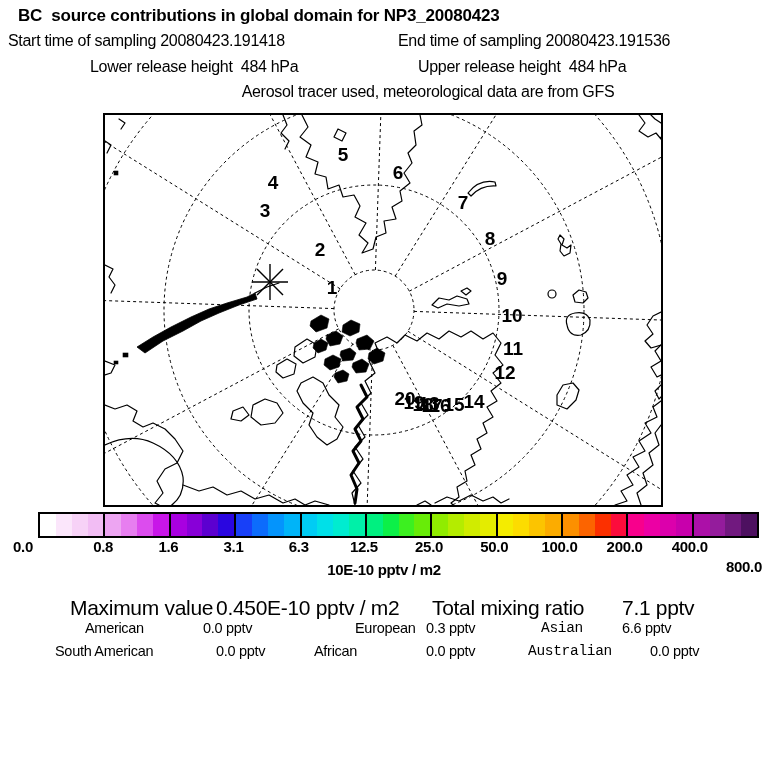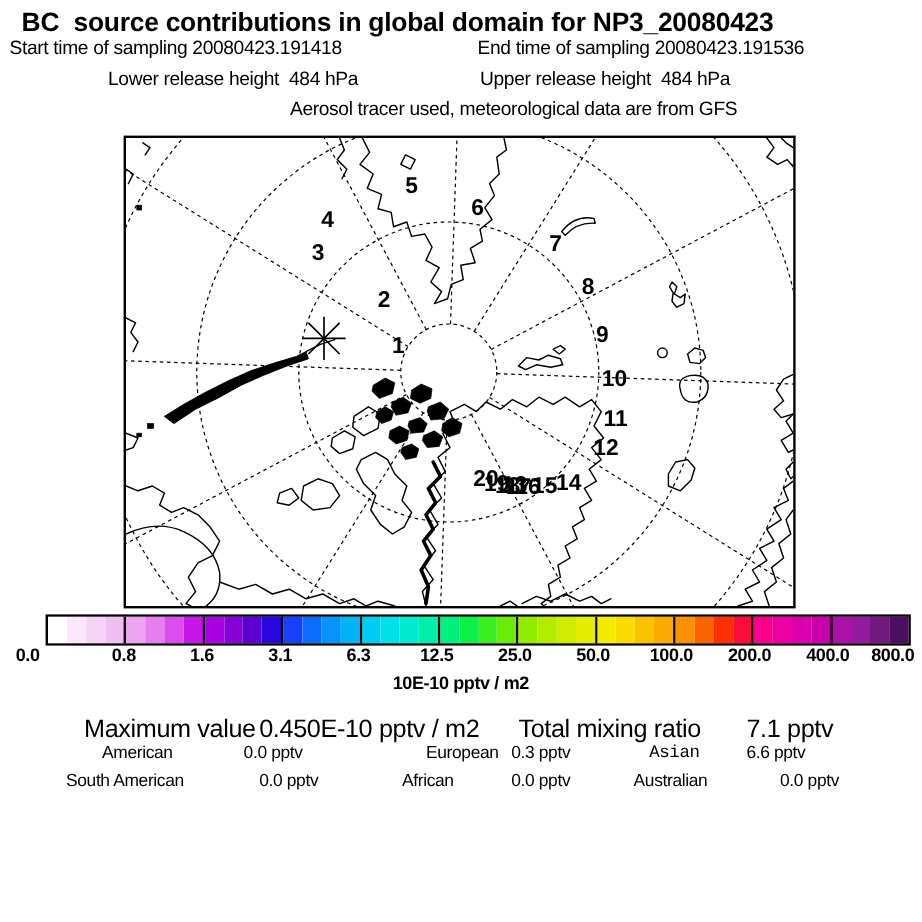--- a/index.html
+++ b/index.html
@@ -1,18 +1,18 @@
 <!DOCTYPE html>
 <html><head>
 <meta charset="utf-8">
 <style>
   html,body{margin:0;padding:0;background:#fff;}
   body{width:768px;height:768px;position:relative;font-family:"Liberation Sans",sans-serif;color:#000;overflow:hidden;}
   .abs{position:absolute;white-space:pre;}
-  .title{font-size:22px;font-weight:bold;letter-spacing:-0.2px;}
+  .title{font-size:17px;font-weight:bold;letter-spacing:-0.2px;}
   .hline{font-size:16px;letter-spacing:-0.3px;}
   .center-line{left:0;width:768px;text-align:center;}
   #mapbox{position:absolute;left:103px;top:113px;width:560px;height:394px;border:2px solid #000;box-sizing:border-box;background:#fff;}
   #mapbox svg{display:block;}
   .coast{fill:none;stroke:#000;stroke-width:1.2;stroke-linejoin:round;stroke-linecap:round;}
   .coast-thick{fill:#000;stroke:#000;stroke-width:0.8;}
   .blob{fill:#000;stroke:#000;stroke-width:0.6;}
   .grat{fill:none;stroke:#000;stroke-width:1;stroke-dasharray:3,3;}
   .star{stroke:#000;stroke-width:1.4;}
   .traj-num{font-family:"Liberation Sans",sans-serif;font-size:19px;font-weight:bold;text-anchor:middle;fill:#000;}
@@ -24,21 +24,21 @@
   .stat{font-size:21px;letter-spacing:-0.3px;}
   .stat2{font-size:14.5px;letter-spacing:-0.3px;}
 </style>
 </head>
 <body>
 
 <div class="abs title" style="left:18px;top:6px;">BC  source contributions in global domain for NP3_20080423</div>
 <div class="abs hline" style="left:8px;top:32px;">Start time of sampling 20080423.191418</div>
 <div class="abs hline" style="left:398px;top:32px;">End time of sampling 20080423.191536</div>
 <div class="abs hline" style="left:90px;top:58px;">Lower release height  484 hPa</div>
-<div class="abs hline" style="left:400px;top:58px;">Upper release height  484 hPa</div>
+<div class="abs hline" style="left:418px;top:58px;">Upper release height  484 hPa</div>
 <div class="abs hline center-line" style="top:83px;padding-left:44px;">Aerosol tracer used, meteorological data are from GFS</div>
 
 <div id="mapbox">
 <svg width="556" height="390" viewBox="0 0 556 390">
 
   <g>
     <circle class="grat" cx="269" cy="195" r="40"></circle>
     <circle class="grat" cx="269" cy="195" r="125"></circle>
     <circle class="grat" cx="269" cy="195" r="210"></circle>
     <circle class="grat" cx="269" cy="195" r="295"></circle>
@@ -207,34 +207,34 @@
     <span class="tick" style="left: 103.182px;">0.8</span>
     <span class="tick" style="left: 168.364px;">1.6</span>
     <span class="tick" style="left: 233.545px;">3.1</span>
     <span class="tick" style="left: 298.727px;">6.3</span>
     <span class="tick" style="left: 363.909px;">12.5</span>
     <span class="tick" style="left: 429.091px;">25.0</span>
     <span class="tick" style="left: 494.273px;">50.0</span>
     <span class="tick" style="left: 559.455px;">100.0</span>
     <span class="tick" style="left: 624.636px;">200.0</span>
     <span class="tick" style="left: 689.818px;">400.0</span>
-    <span class="tick" style="left: 744px;">800.0</span>
+    <span class="tick" style="left: 744px; margin-top: 20px;">800.0</span>
   </div>
 <div class="abs tick unit center-line" style="left:384px;">10E-10 pptv / m2</div>
 
 <div class="abs stat" style="left:70px;top:596px;">Maximum value</div>
 <div class="abs stat" style="left:216px;top:596px;text-align:center;">0.450E-10 pptv / m2</div>
 <div class="abs stat" style="left:432px;top:596px;">Total mixing ratio</div>
 <div class="abs stat" style="left:622px;top:596px;">7.1 pptv</div>
 
 <div class="abs stat2" style="left:85px;top:620px;">American</div>
 <div class="abs stat2" style="left:203px;top:620px;">0.0 pptv</div>
 <div class="abs stat2" style="left:312px;top:620px;margin-left:43px;">European</div>
 <div class="abs stat2" style="left:426px;top:620px;">0.3 pptv</div>
 <div class="abs stat2" style="left:541px;top:620px;font-family:Liberation Mono, monospace;">Asian</div>
 <div class="abs stat2" style="left:622px;top:620px;">6.6 pptv</div>
 
 <div class="abs stat2" style="left:55px;top:643px;">South American</div>
 <div class="abs stat2" style="left:216px;top:643px;">0.0 pptv</div>
-<div class="abs stat2" style="left:335px;top:643px;">African</div>
+<div class="abs stat2" style="left:314px;top:643px;">African</div>
 <div class="abs stat2" style="left:426px;top:643px;">0.0 pptv</div>
-<div class="abs stat2" style="left:528px;top:643px;">Australian</div>
+<div class="abs stat2" style="left:528px;top:643px;font-family:Liberation Mono, monospace;">Australian</div>
 <div class="abs stat2" style="left:650px;top:643px;">0.0 pptv</div>
 
 </body></html>

